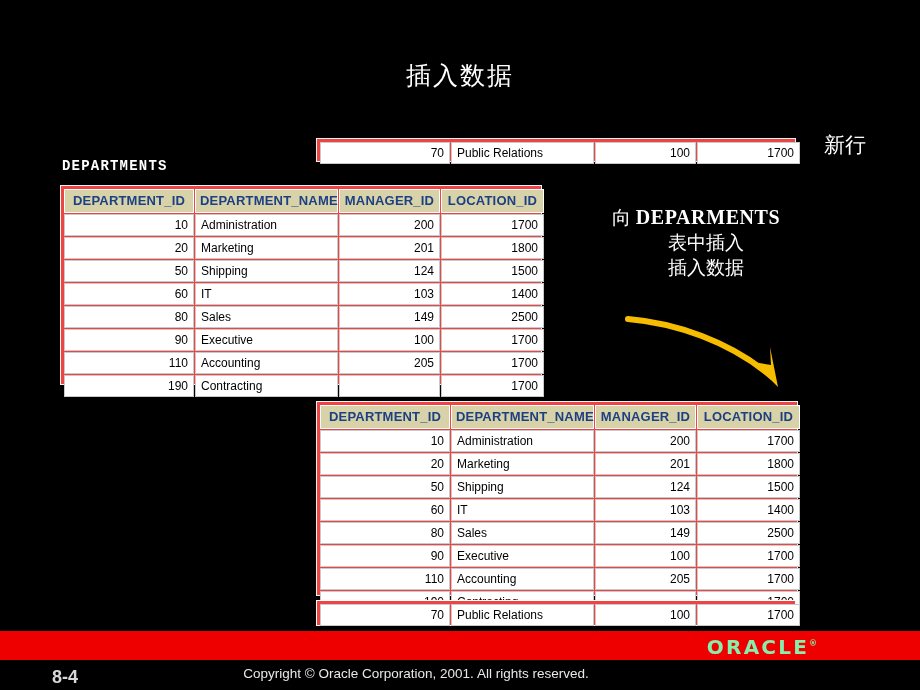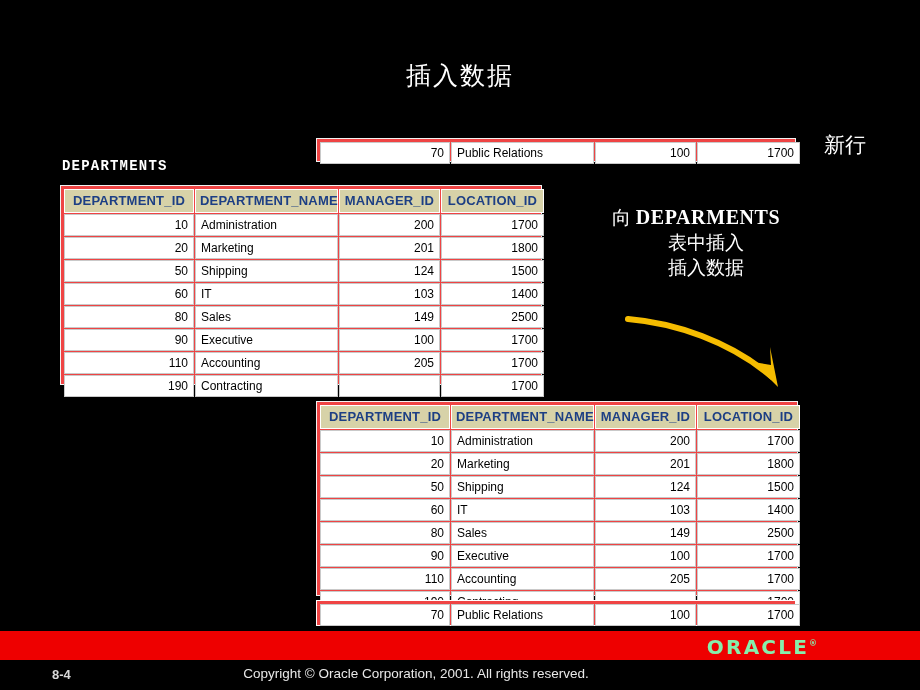--- a/index.html
+++ b/index.html
@@ -191,21 +191,21 @@
     font-size: 8px;
     vertical-align: super;
     letter-spacing: 0;
   }
   #page-number {
     position: absolute;
     left: 52px;
     top: 667px;
     color: #d8d8d8;
     font-family: "Liberation Sans", sans-serif;
-    font-size: 13px;
+    font-size: 18px;
     font-weight: bold;
   }
   #copyright {
     position: absolute;
     left: 0;
     top: 666px;
     width: 832px;
     text-align: center;
     color: #e8e8e8;
     font-family: "Liberation Sans", sans-serif;

